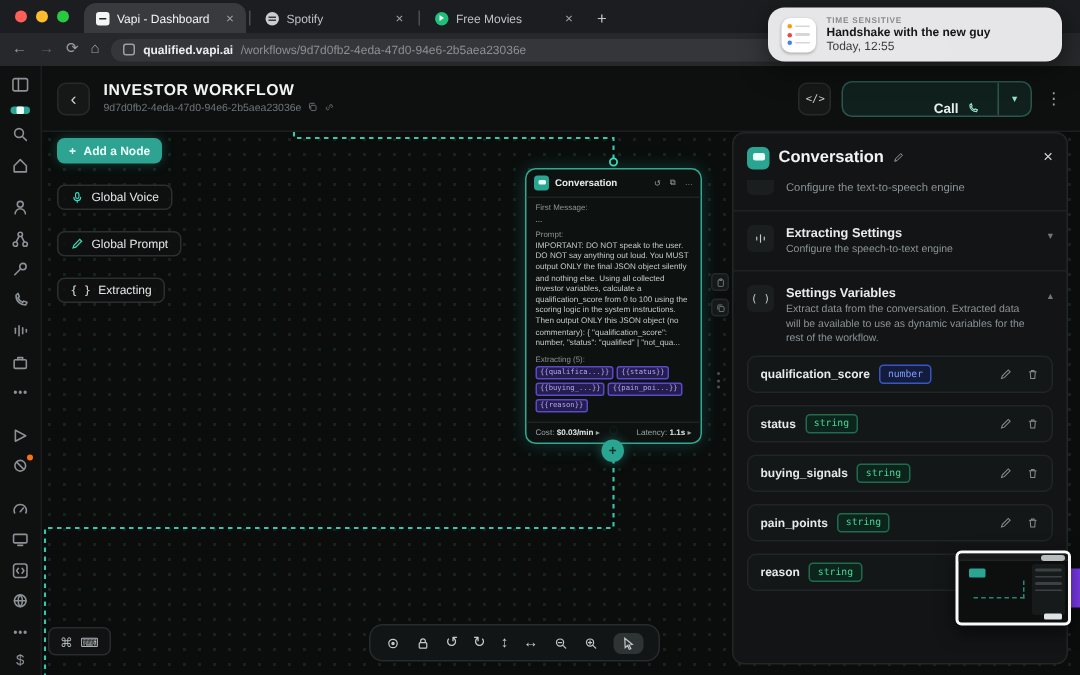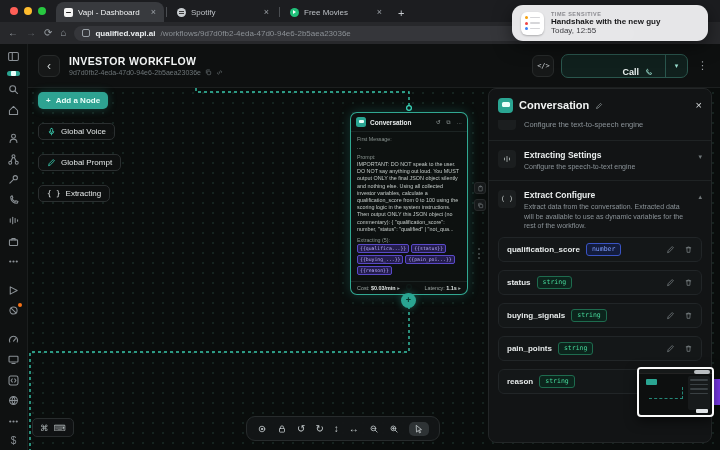--- a/index.html
+++ b/index.html
@@ -498,21 +498,21 @@
         <span>
           <div class="p-rt">Extracting Settings</div>
           <div class="p-rd">Configure the speech-to-text engine</div>
         </span>
         <span class="p-chev">▾</span>
       </div>
       <div class="pdiv"></div>
       <div class="p-row">
         <span class="p-rowic">( )</span>
         <span style="flex:1">
-          <div class="p-rt">Extract Configure</div>
+          <div class="p-rt">Settings Variables</div>
           <div class="p-rd">Extract data from the conversation. Extracted data will be available to use as dynamic variables for the rest of the workflow.</div>
         </span>
         <span class="p-chev">▴</span>
       </div>
       <div class="vars">
         <div class="vrow">
           <span class="vname">qualification_score</span>
           <span class="vtype number">number</span>
           <span class="vacts">
               <svg viewBox="0 0 16 16">

